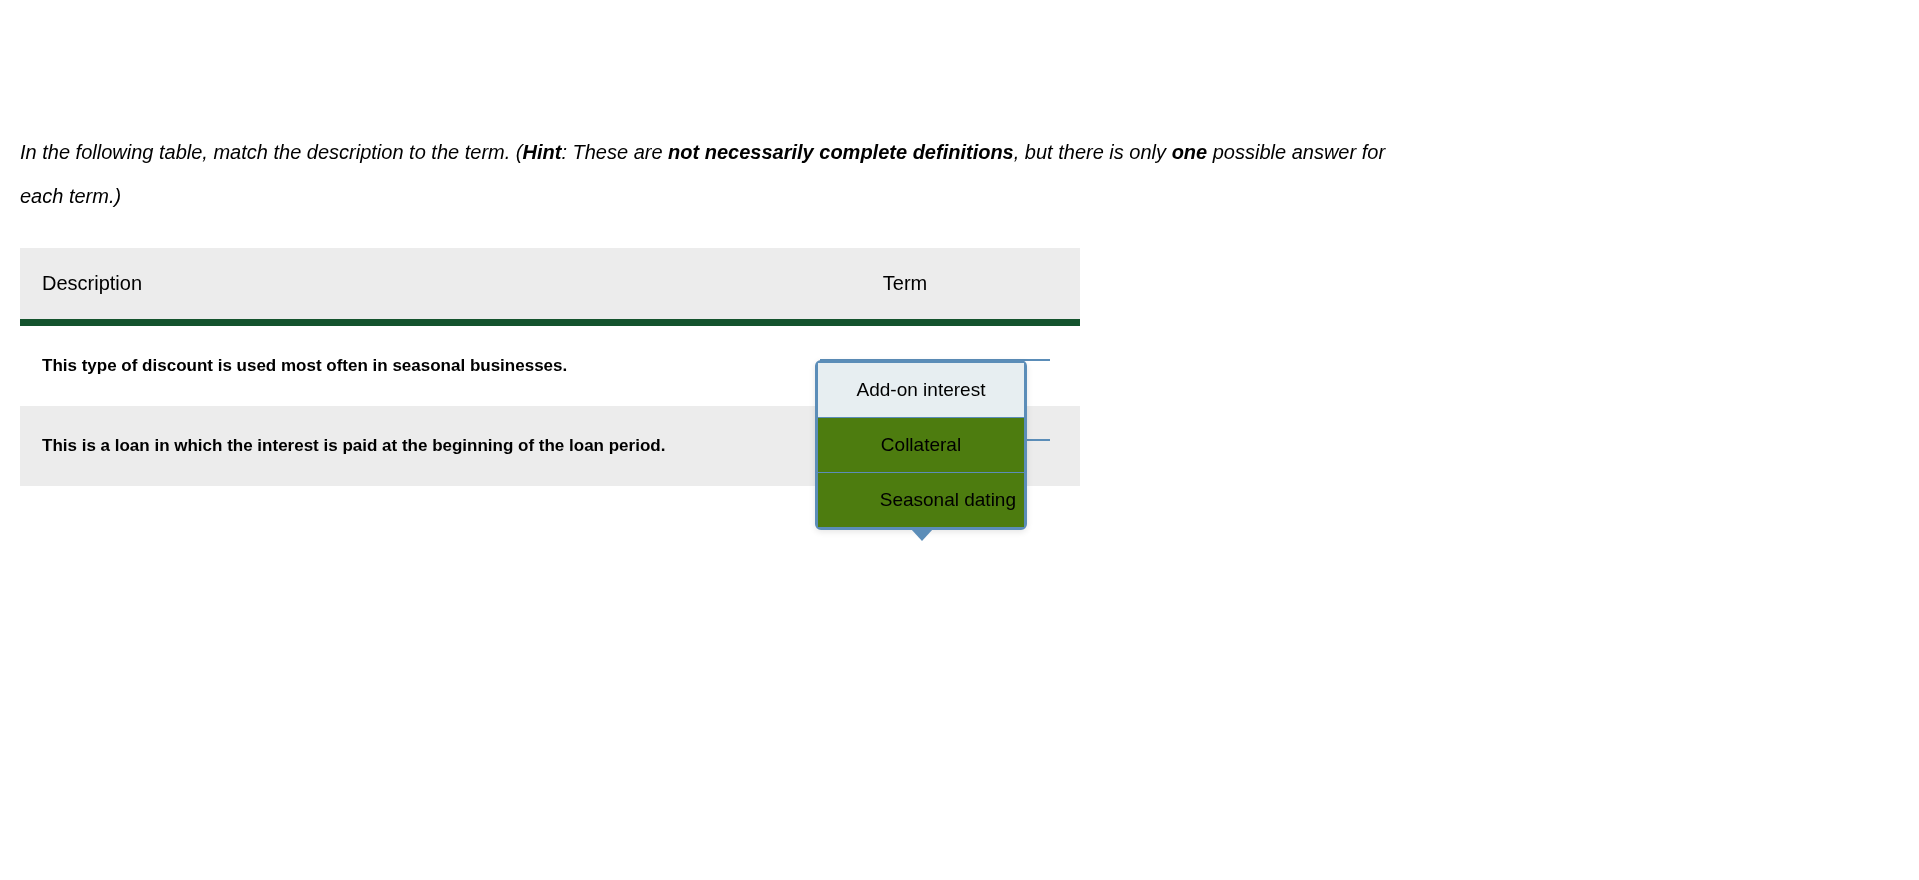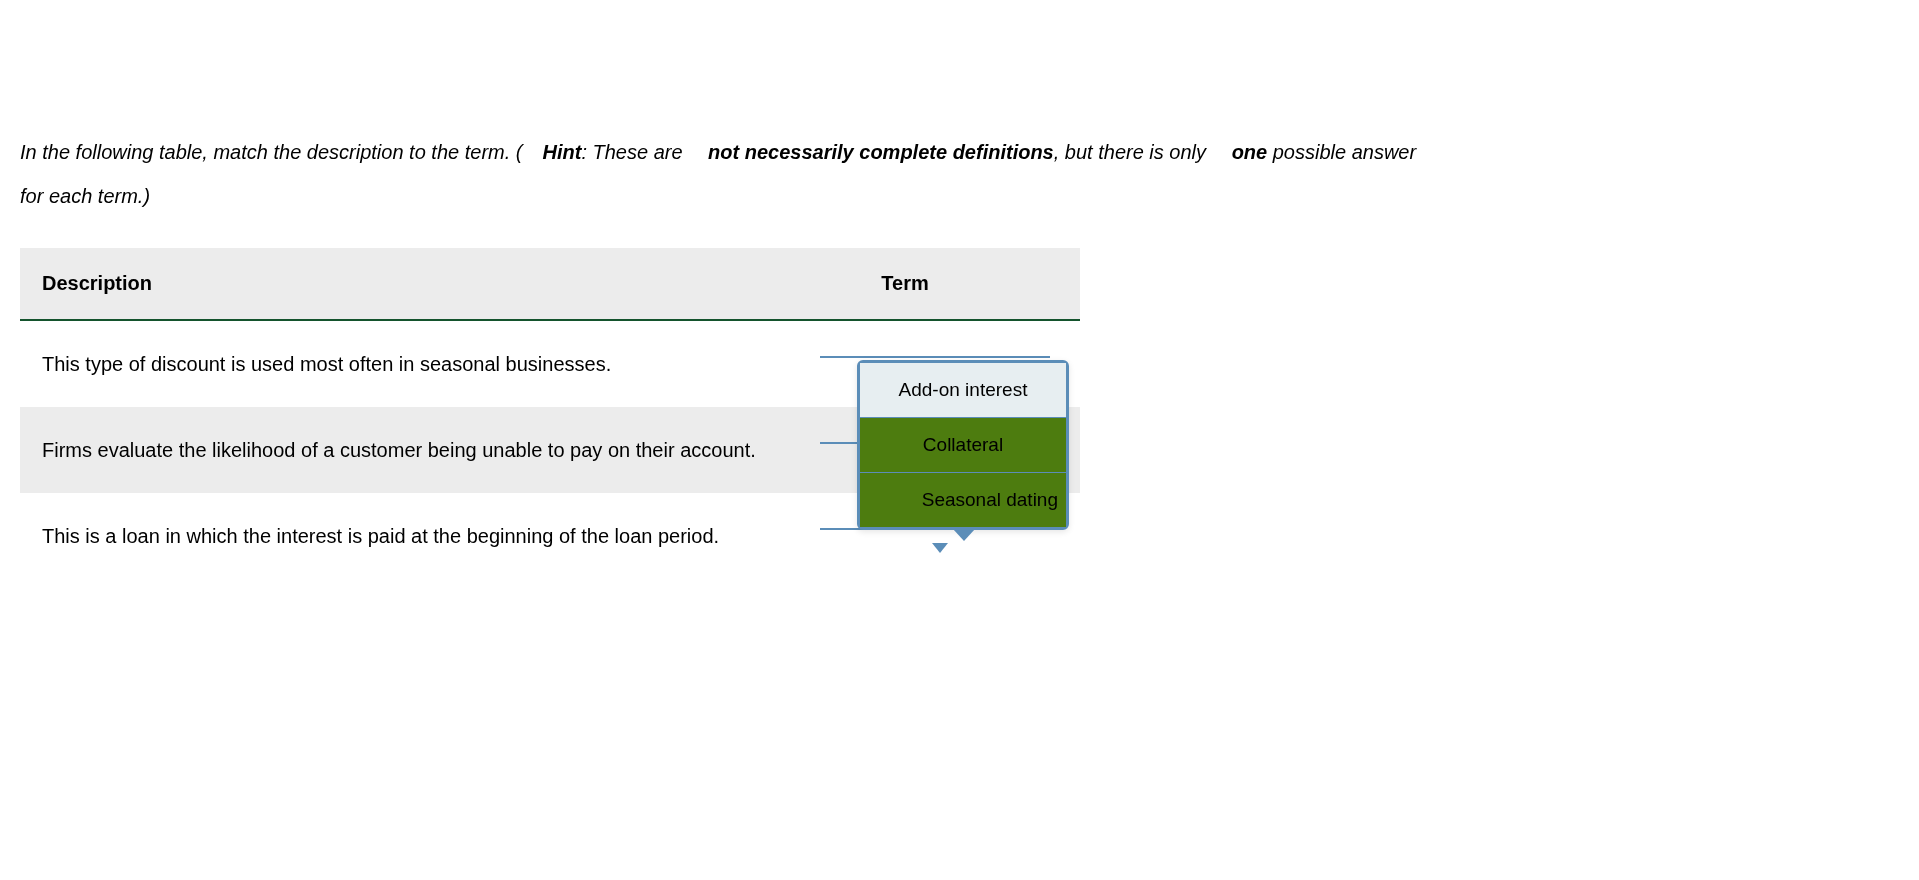--- a/index.html
+++ b/index.html
@@ -15,47 +15,48 @@
   .page {
     padding: 130px 20px 20px 20px;
   }
   .instructions {
     font-style: italic;
     font-size: 20px;
     line-height: 2.2;
     margin-bottom: 30px;
     max-width: 1400px;
   }
-  .instructions .bold { font-weight: bold; margin-left: 20px; }
+  .instructions .bold { font-weight: bold; }
   .table-wrap {
     width: 1060px;
     position: relative;
   }
   table {
     width: 100%;
     border-collapse: collapse;
     font-family: Arial, Helvetica, sans-serif;
   }
   thead th {
     background: #ececec;
-    font-weight: bold;
+    font-weight: normal;
     font-size: 20px;
     text-align: left;
     padding: 24px 22px;
-    border-bottom: 2px solid #14532d;
+    border-bottom: 7px solid #14532d;
   }
   thead th.term-col {
     text-align: center;
     padding-left: 0;
     padding-right: 60px;
   }
   tbody td {
-    font-size: 20px;
+    font-size: 17px;
     padding: 20px 22px;
     vertical-align: middle;
+    font-weight: bold;
   }
   tbody tr:nth-child(odd) td { background: #ffffff; }
   tbody tr:nth-child(even) td { background: #ececec; }
   td.desc-col { width: 770px; }
   td.term-col {
     width: 290px;
     position: relative;
     text-align: center;
   }
   .select-slot {
@@ -68,21 +69,21 @@
   .chevron {
     display: inline-block;
     margin-left: 10px;
     vertical-align: middle;
   }
   .chevron svg { display: block; }
 
   
   .dropdown {
     position: absolute;
-    left: 837px;
+    left: 795px;
     top: 112px;
     width: 212px;
     background: #fff;
     border: 3px solid #5b8db8;
     border-radius: 6px;
     box-shadow: 0 2px 6px rgba(0,0,0,0.1);
     z-index: 10;
   }
   .dropdown::after {
     content: "";
@@ -130,31 +131,20 @@
           <td class="term-col">
             <span class="select-slot"></span>
             <span class="chevron">
               <svg width="16" height="12" viewBox="0 0 16 12">
                   <polygon points="0,0 16,0 8,10" fill="#5b8db8"></polygon>
                 </svg>
             </span>
           </td>
         </tr>
         <tr>
-          <td class="desc-col">Firms evaluate the likelihood of a customer being unable to pay on their account.</td>
-          <td class="term-col">
-            <span class="select-slot"></span>
-            <span class="chevron">
-              <svg width="16" height="12" viewBox="0 0 16 12">
-                  <polygon points="0,0 16,0 8,10" fill="#5b8db8"></polygon>
-                </svg>
-            </span>
-          </td>
-        </tr>
-        <tr>
           <td class="desc-col">This is a loan in which the interest is paid at the beginning of the loan period.</td>
           <td class="term-col">
             <span class="select-slot"></span>
             <span class="chevron">
               <svg width="16" height="12" viewBox="0 0 16 12">
                   <polygon points="0,0 16,0 8,10" fill="#5b8db8"></polygon>
                 </svg>
             </span>
           </td>
         </tr>

